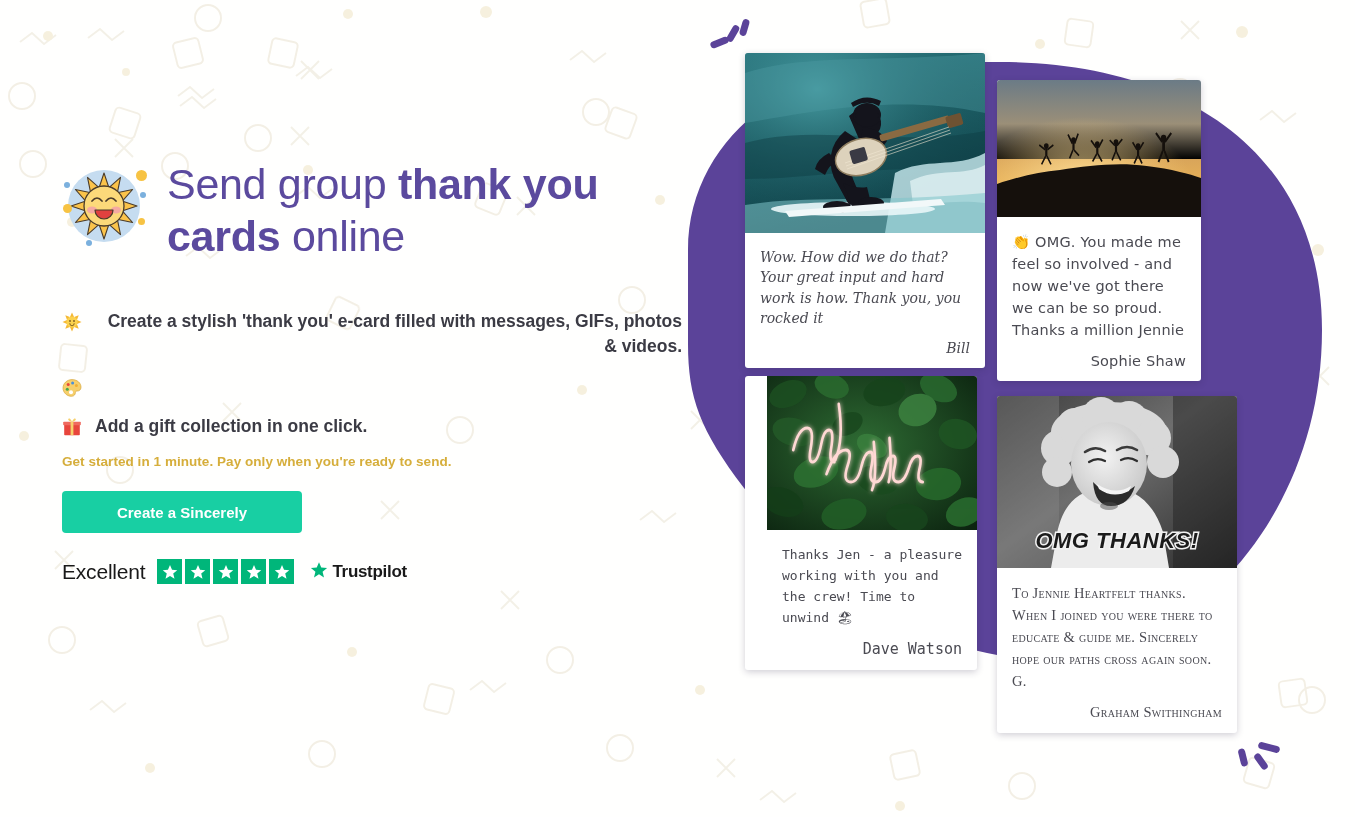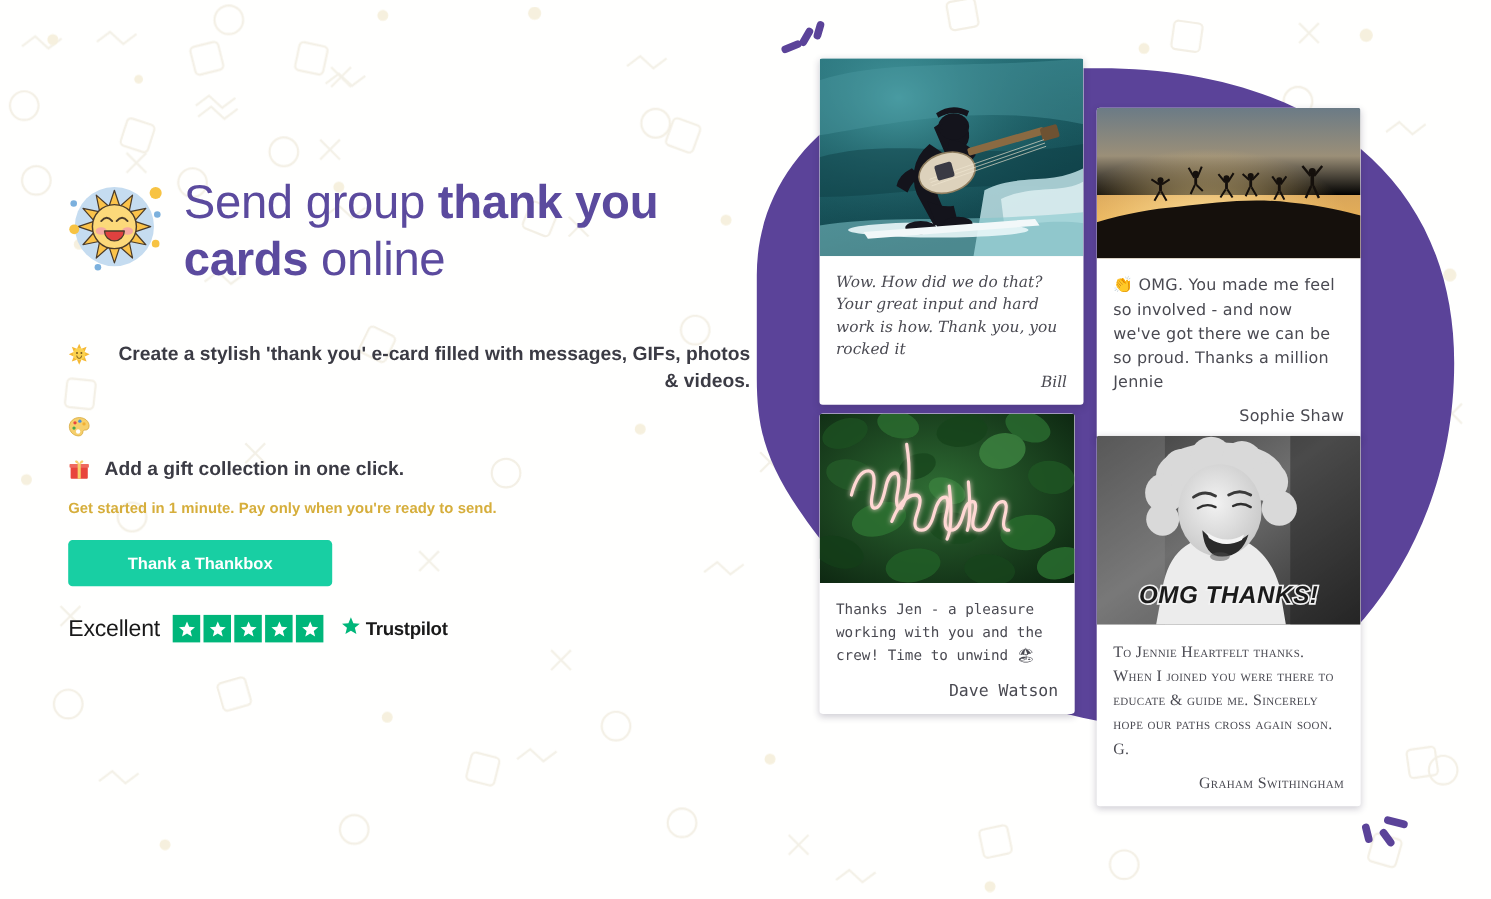--- a/index.html
+++ b/index.html
@@ -140,27 +140,27 @@
   .card .quote { color:#4a4a52; }
   .card .author { text-align:right; margin-top: 12px; color:#4a4a52; }
 
   
   #card-1 { left: 745px; top: 53px; width: 240px; }
   #card-1 .photo { height: 180px; }
   #card-1 .quote { font-family:"DejaVu Serif", serif; font-style: italic; font-size: 14px; line-height: 1.45; }
   #card-1 .author { font-family:"DejaVu Serif", serif; font-style: italic; font-size: 14px; }
 
   
-  #card-2 { left: 997px; top: 98px; width: 240px; }
+  #card-2 { left: 997px; top: 80px; width: 204px; }
   #card-2 .photo { height: 137px; }
   #card-2 .quote { font-family:"DejaVu Sans", sans-serif; font-size: 14.5px; line-height: 1.52; letter-spacing:0.2px; }
   #card-2 .author { font-family:"DejaVu Sans", sans-serif; font-size: 14.5px; letter-spacing:0.2px; }
 
   
-  #card-3 { left: 745px; top: 376px; width: 232px; }
+  #card-3 { left: 745px; top: 376px; width: 232px; padding-left: 22px; }
   #card-3 .photo { height: 154px; }
   #card-3 .quote { font-family:"DejaVu Sans Mono", monospace; font-size: 13px; line-height: 1.62; }
   #card-3 .author { font-family:"DejaVu Sans Mono", monospace; font-size: 15px; }
 
   
   #card-4 { left: 997px; top: 396px; width: 240px; }
   #card-4 .photo { height: 172px; }
   #card-4 .quote { font-family:"Liberation Serif", serif; font-size: 14.5px; line-height: 1.52; font-variant: small-caps; letter-spacing:0.3px; }
   #card-4 .author { font-family:"Liberation Serif", serif; font-size: 14.5px; font-variant: small-caps; letter-spacing:0.3px; }
 
@@ -429,21 +429,21 @@
           </svg>
         </span>
         <span class="txt">Add a gift collection in one click.</span>
       </div>
 
     </div>
 
     <div class="tagline">Get started in 1 minute. Pay only when you're ready to send.</div>
 
     <div class="cta-row">
-      <button class="btn btn-primary">Thank a Thankbox</button>
+      <button class="btn btn-primary">Create a Sincerely</button>
     </div>
 
     <div class="trust-row">
       <span class="trust-word">Excellent</span>
       <span class="stars">
         <span class="star-box">
             <svg viewBox="0 0 24 24" width="18" height="18">
               <path d="M12 2.6l2.7 6.5 7 .5-5.4 4.5 1.7 6.8L12 17.2 6 20.9l1.7-6.8L2.3 9.6l7-.5z" fill="#ffffff"></path>
             </svg>
           </span>

